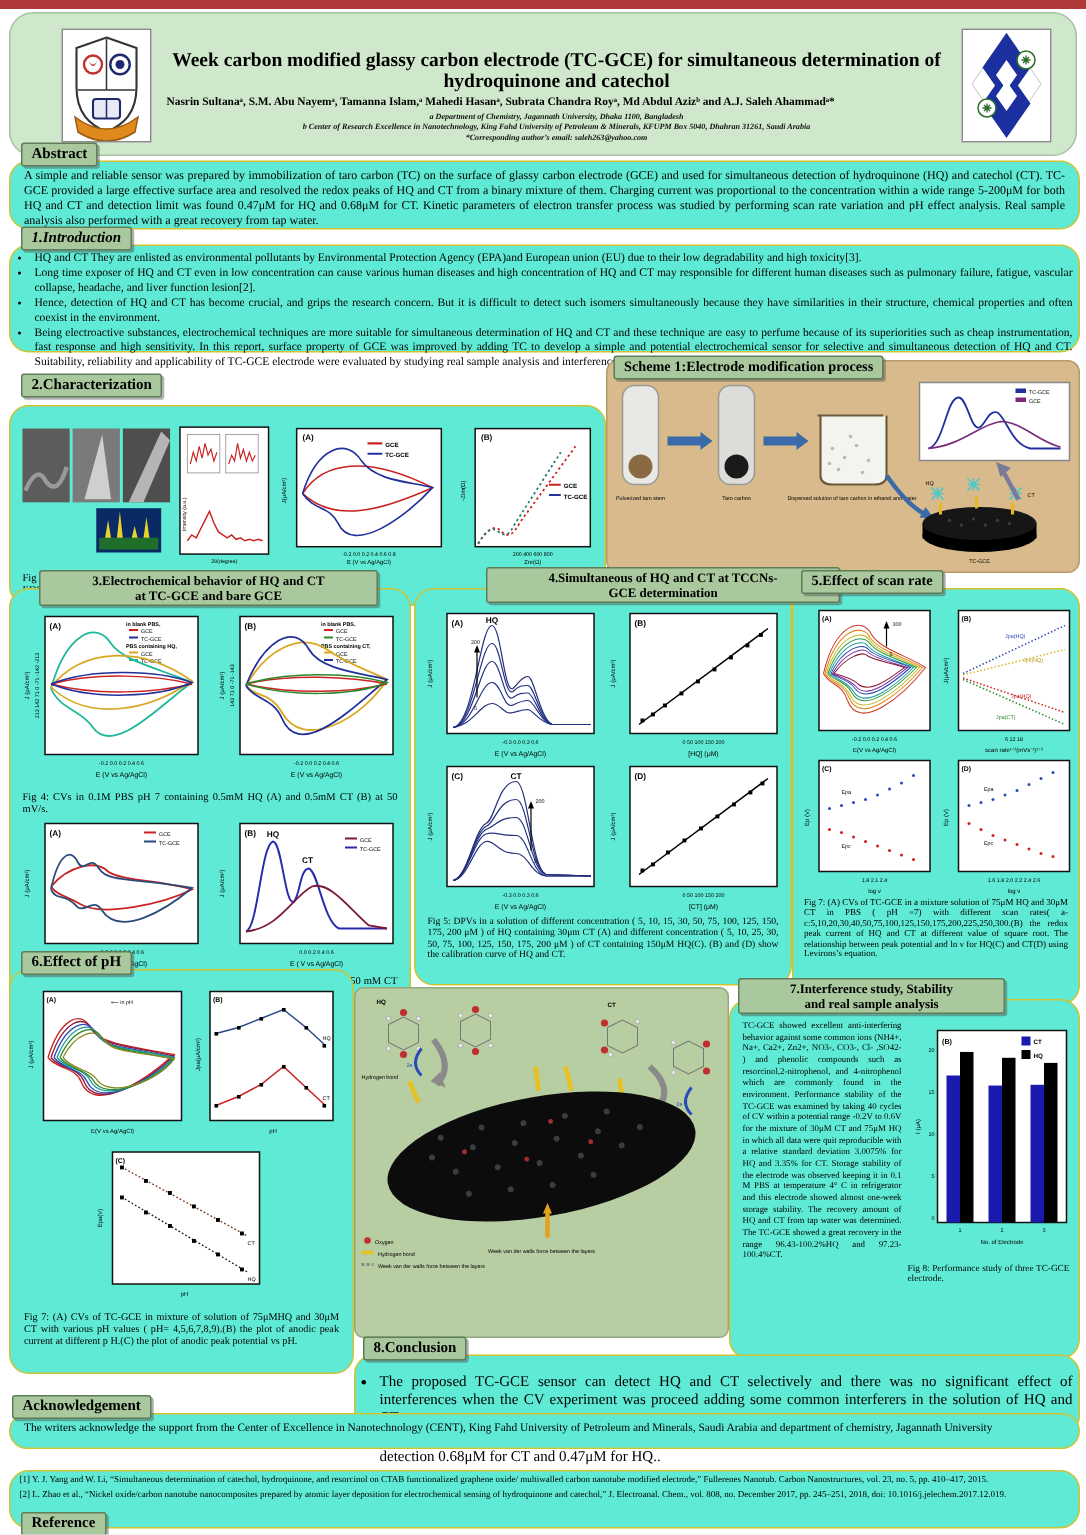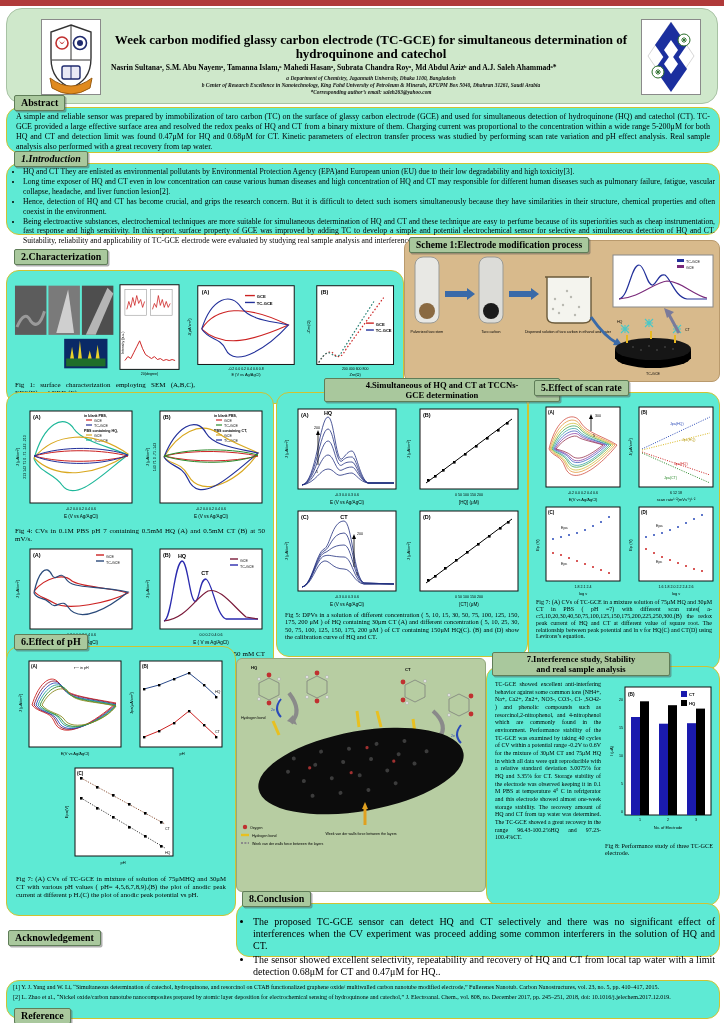--- a/index.html
+++ b/index.html
@@ -210,20 +210,24 @@
       <path class="nofill" d="M214,46 C236,44 248,30 262,28 C276,28 288,42 302,45" stroke="#7a2a7a" stroke-width="1.1"></path>
       <rect x="272" y="6" width="7" height="3" fill="#22309a"></rect>
       <text x="281" y="9.5" class="ax3">TC-GCE</text>
       <rect x="272" y="12" width="7" height="3" fill="#7a2a7a"></rect>
       <text x="281" y="15.5" class="ax3">GCE</text>
       <path d="M262,58 L274,80" stroke="#7a7a9a" stroke-width="3"></path>
       <path d="M259,55 l10,4 -7,6 z" fill="#7a7a9a"></path>
     </svg>
   </div>
 
+  <div class="chip chip2" style="left:26px;top:380px;width:212px;">
+    <div>3.Electrochemical behavior of HQ and CT</div>
+    <div>at TC-GCE and bare GCE</div>
+  </div>
   <div class="ybox" style="left:6px;top:392px;width:266px;height:276px;">
     <div class="panelwrap" style="margin-top:14px;">
 
       <svg width="126" height="118" viewBox="0 0 126 118">
         <rect x="18" y="4" width="102" height="92" class="pf"></rect>
         <text x="21" y="12" class="pl">(A)</text>
         <text x="72" y="10" text-anchor="start" class="ax3" style="font-weight:bold">in blank PBS,</text>
         <line x1="74" y1="13" x2="80" y2="13" stroke="#cc2222" stroke-width="1.2"></line>
           <text x="82" y="15" class="ax3">GCE</text>
         <line x1="74" y1="18" x2="80" y2="18" stroke="#22309a" stroke-width="1.2"></line>
@@ -723,19 +727,22 @@
   <div class="chip" style="left:242px;top:891px;">8.Conclusion</div>
   <div class="ybox" style="left:236px;top:903px;width:482px;height:52px;">
     <ul class="bullets" style="font-size:10px;margin-top:12px;">
       <li>The proposed TC-GCE sensor can detect HQ and CT selectively and there was no significant effect of interferences when the CV experiment was proceed adding some common interferers in the solution of HQ and CT.</li>
       <li>The sensor showed excellent selectivity, repeatability and recovery of HQ and CT from local tap water with a limit detection 0.68μM for CT and 0.47μM for HQ..</li>
       <li>Therefore, this TC-GCE sensor can consider as reliable and potential candidate for the detection HQ and CT.</li>
     </ul>
   </div>
 
   <div class="chip" style="left:8px;top:930px;">Acknowledgement</div>
+  <div class="ybox" style="left:6px;top:942px;width:712px;height:22px;">
+    <div style="font-size:7.6px;padding:4px 9px;">The writers acknowledge the support from the Center of Excellence in Nanotechnology (CENT), King Fahd University of Petroleum and Minerals, Saudi Arabia and department of chemistry, Jagannath University</div>
+  </div>
 
   <div class="chip" style="left:14px;top:968px;margin-top:40px;">Reference</div>
   <div class="ybox" style="left:6px;top:980px;width:712px;height:37px;">
     <div class="refs">[1] Y. J. Yang and W. Li, “Simultaneous determination of catechol, hydroquinone, and resorcinol on CTAB functionalized graphene oxide/ multiwalled carbon nanotube modified electrode,” Fullerenes Nanotub. Carbon Nanostructures, vol. 23, no. 5, pp. 410–417, 2015.</div>
     <div class="refs">[2] L. Zhao et al., “Nickel oxide/carbon nanotube nanocomposites prepared by atomic layer deposition for electrochemical sensing of hydroquinone and catechol,” J. Electroanal. Chem., vol. 808, no. December 2017, pp. 245–251, 2018, doi: 10.1016/j.jelechem.2017.12.019.</div>
   </div>
 </div>
 
 </body></html>

